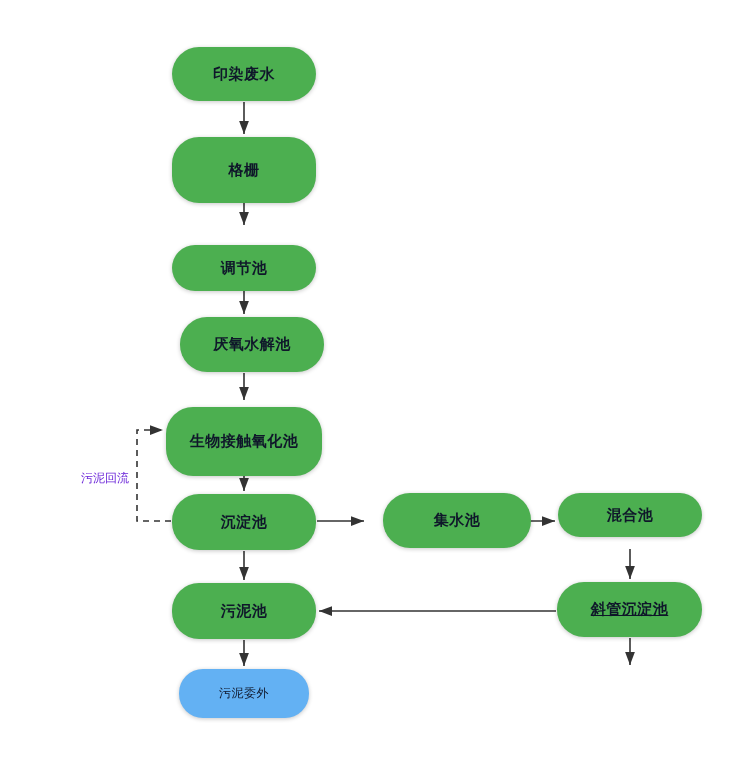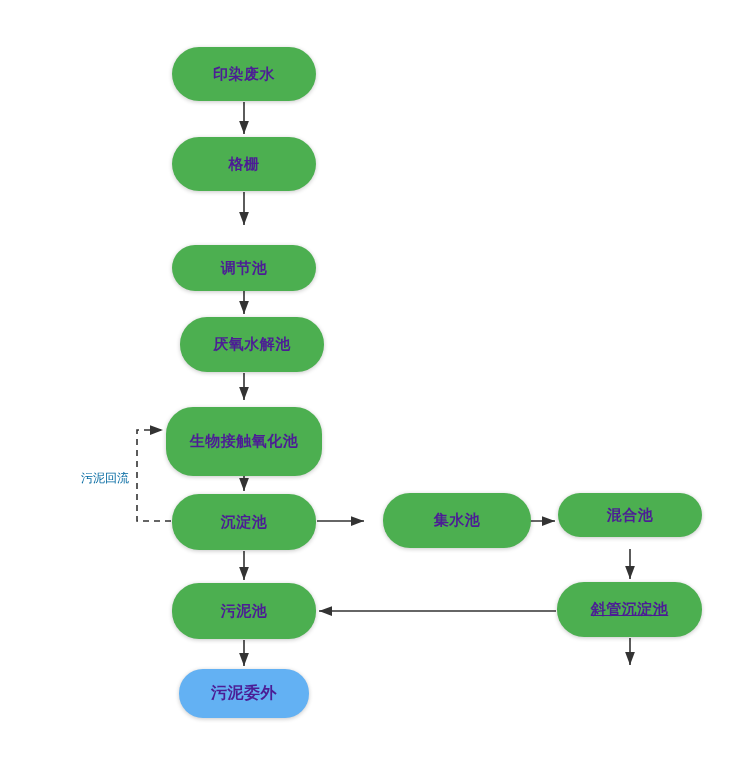--- a/index.html
+++ b/index.html
@@ -20,40 +20,40 @@
     left: 0;
     top: 0;
     width: 738px;
     height: 760px;
   }
   .node {
     position: absolute;
     display: flex;
     align-items: center;
     justify-content: center;
-    color: #4c1d95;
+    color: #0f172a;
     font-weight: bold;
     font-size: 15px;
     border-radius: 27px;
     box-shadow: 0 1px 4px rgba(0,0,0,0.22);
     letter-spacing: 0.5px;
     box-sizing: border-box;
     text-align: center;
   }
   .node.green { background: #4caf50; }
   .node.blue  {
     background: #63b1f3;
-    font-size: 16px;
-    font-weight: bold;
+    font-size: 12px;
+    font-weight: normal;
     border-radius: 24px;
   }
   .edge-label {
     position: absolute;
     font-size: 12px;
-    color: #0369a1;
+    color: #6d28d9;
     white-space: nowrap;
   }
 </style>
 </head>
 <body>
 
 <div class="canvas">
 
   <svg class="connector-layer" width="738" height="760" viewBox="0 0 738 760" xmlns="http://www.w3.org/2000/svg">
     <defs>
@@ -75,21 +75,21 @@
       <line x1="630" y1="638" x2="630" y2="665" marker-end="url(#arrowhead)"></line>
       <line x1="556" y1="611" x2="319" y2="611" marker-end="url(#arrowhead)"></line>
       <path d="M 171,521 L 137,521 L 137,430 L 163,430" stroke-dasharray="6 5" marker-end="url(#arrowhead)"></path>
     </g>
   </svg>
 
   <div class="edge-label" style="left:81px; top:470px;">污泥回流</div>
 
   <div class="node green" style="left:172px; top:47px;  width:144px; height:54px;">印染废水</div>
 
-  <div class="node green" style="left:172px; top:137px; width:144px; height:54px;text-align:right;">格栅</div>
+  <div class="node green" style="left:172px; top:137px; width:144px; height:66px;text-align:right;">格栅</div>
 
   <div class="node green" style="left:172px; top:228px; width:144px; height:46px;margin-top:17px;">调节池</div>
 
   <div class="node green" style="left:180px; top:317px; width:144px; height:55px;">厌氧水解池</div>
 
   <div class="node green" style="left:166px; top:407px; width:156px; height:69px;">生物接触氧化池</div>
 
   <div class="node green" style="left:172px; top:583px; width:144px; height:56px;">污泥池</div>
 
   <div class="node green" style="left:172px; top:494px; width:144px; height:56px;">沉淀池</div>

